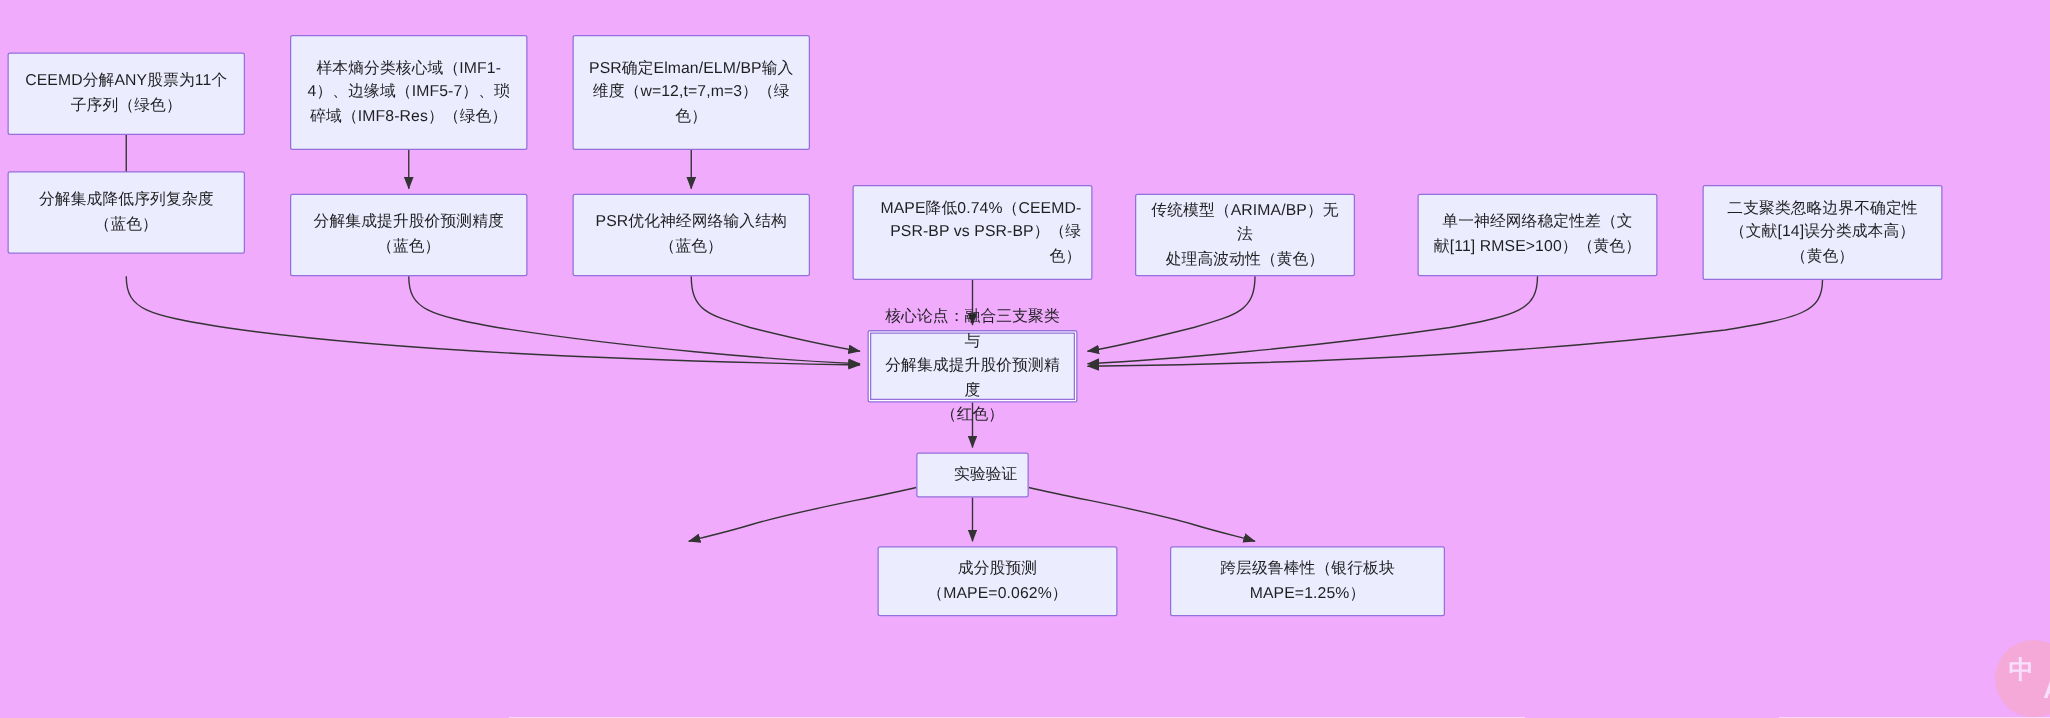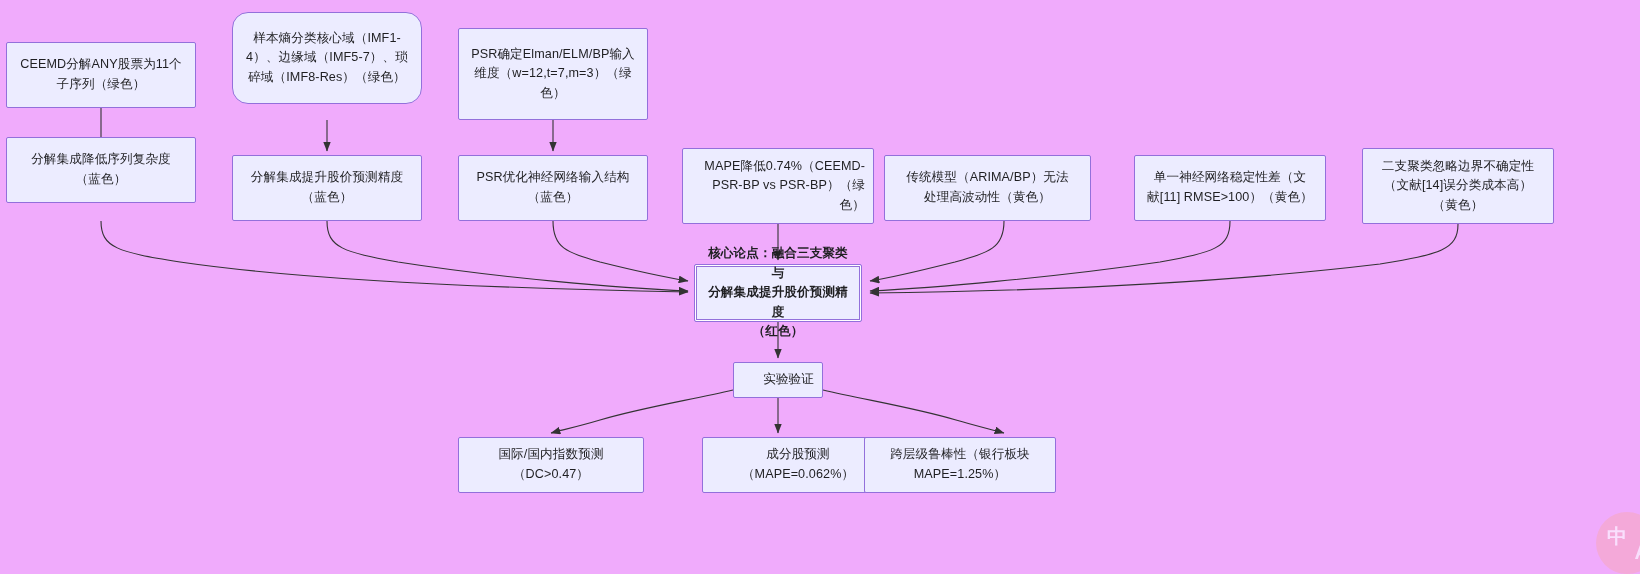--- a/index.html
+++ b/index.html
@@ -118,21 +118,21 @@
       <path d="M778,398 L778,433"></path>
       <path d="M823,390 C866,400 916,408 956,420 C976,426 994,430 1004,433"></path>
     </g>
   </svg>
 
   <div class="node" style="left:6px; top:42px; width:190px; height:66px;">
     <span class="label">CEEMD分解ANY股票为11个
 子序列（绿色）</span>
   </div>
 
-  <div class="node" style="left:232px; top:12px; width:190px; height:92px;border-radius:16px;">
+  <div class="node" style="left:232px; top:28px; width:190px; height:92px;">
     <span class="label">样本熵分类核心域（IMF1-
 4）、边缘域（IMF5-7）、琐
 碎域（IMF8-Res）（绿色）</span>
   </div>
 
   <div class="node" style="left:458px; top:28px; width:190px; height:92px;text-align:center;">
     <span class="label">PSR确定Elman/ELM/BP输入
 维度（w=12,t=7,m=3）（绿
 色）</span>
   </div>
@@ -151,57 +151,53 @@
     <span class="label">PSR优化神经网络输入结构
 （蓝色）</span>
   </div>
 
   <div class="node" style="left:682px; top:148px; width:192px; height:76px;text-align:right;">
     <span class="label">MAPE降低0.74%（CEEMD-
 PSR-BP vs PSR-BP）（绿
 色）</span>
   </div>
 
-  <div class="node" style="left:884px; top:155px; width:207px; height:66px;">
+  <div class="node" style="left:908px; top:155px; width:176px; height:66px;">
     <span class="label">传统模型（ARIMA/BP）无法
 处理高波动性（黄色）</span>
   </div>
 
   <div class="node" style="left:1134px; top:155px; width:192px; height:66px;justify-content:center;">
     <span class="label">单一神经网络稳定性差（文
 献[11] RMSE&gt;100）（黄色）</span>
   </div>
 
   <div class="node" style="left:1362px; top:148px; width:192px; height:76px;">
     <span class="label">二支聚类忽略边界不确定性
 （文献[14]误分类成本高）
 （黄色）</span>
   </div>
 
-  <div class="node core" style="left:694px; top:264px; width:168px; height:58px;font-weight:bold;">
+  <div class="node core" style="left:694px; top:264px; width:168px; height:58px;">
     <span class="label">核心论点：融合三支聚类与
 分解集成提升股价预测精度
 （红色）</span>
   </div>
 
   <div class="node" style="left:733px; top:362px; width:90px; height:36px;text-align:right;">
     <span class="label">实验验证</span>
   </div>
 
-  <div class="node" style="left:458px; top:437px; width:186px; height:56px;">
-    <span class="label">国际/国内指数预测
-（DC&gt;0.47）</span>
-  </div>
 
   <div class="node" style="left:702px; top:437px; width:192px; height:56px;">
     <span class="label">成分股预测
 （MAPE=0.062%）</span>
   </div>
 
-  <div class="node" style="left:864px; top:437px; width:192px; height:56px;">
+  <div class="node" style="left:936px; top:437px; width:220px; height:56px;">
     <span class="label">跨层级鲁棒性（银行板块
 MAPE=1.25%）</span>
   </div>
 
   <div class="watermark" style="left:1596px; top:512px;">
     <span class="wm-inner">
       <span class="wm-zh">中</span>
       <span class="wm-a">A</span>
     </span>
   </div>

